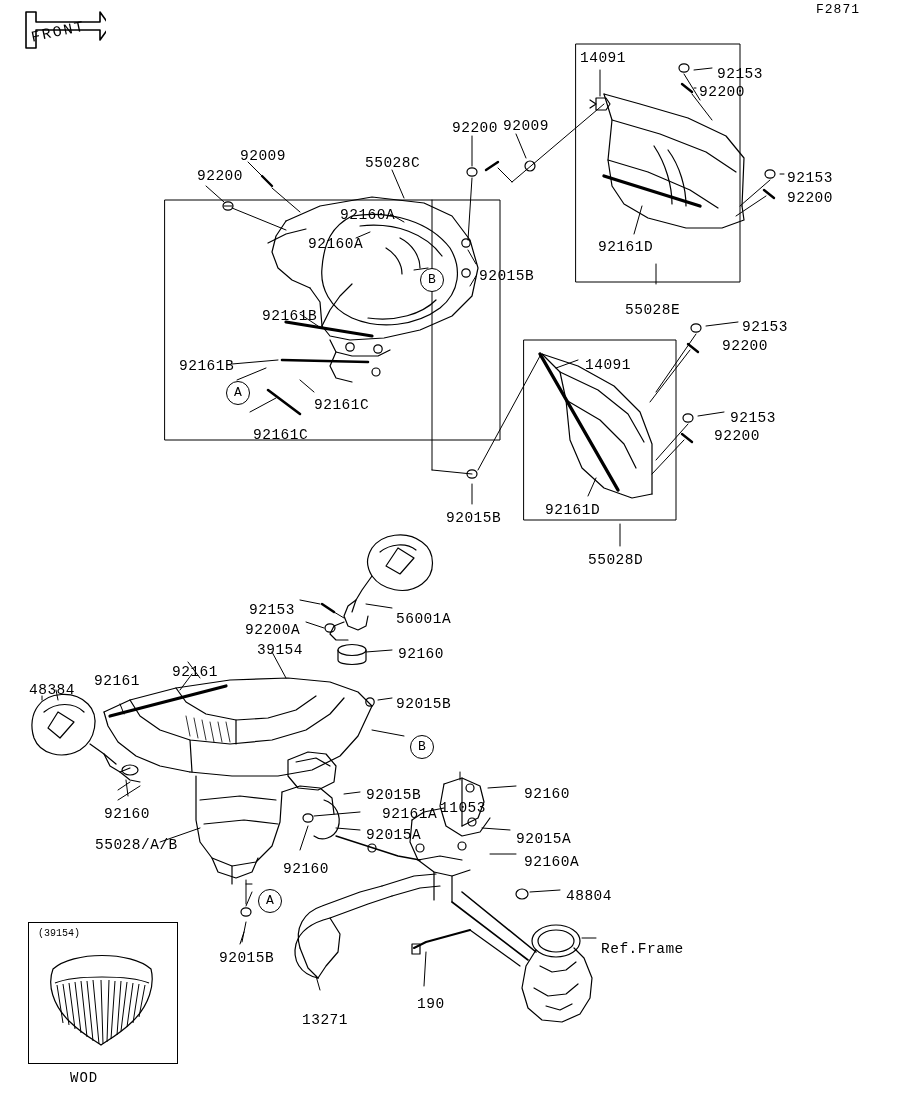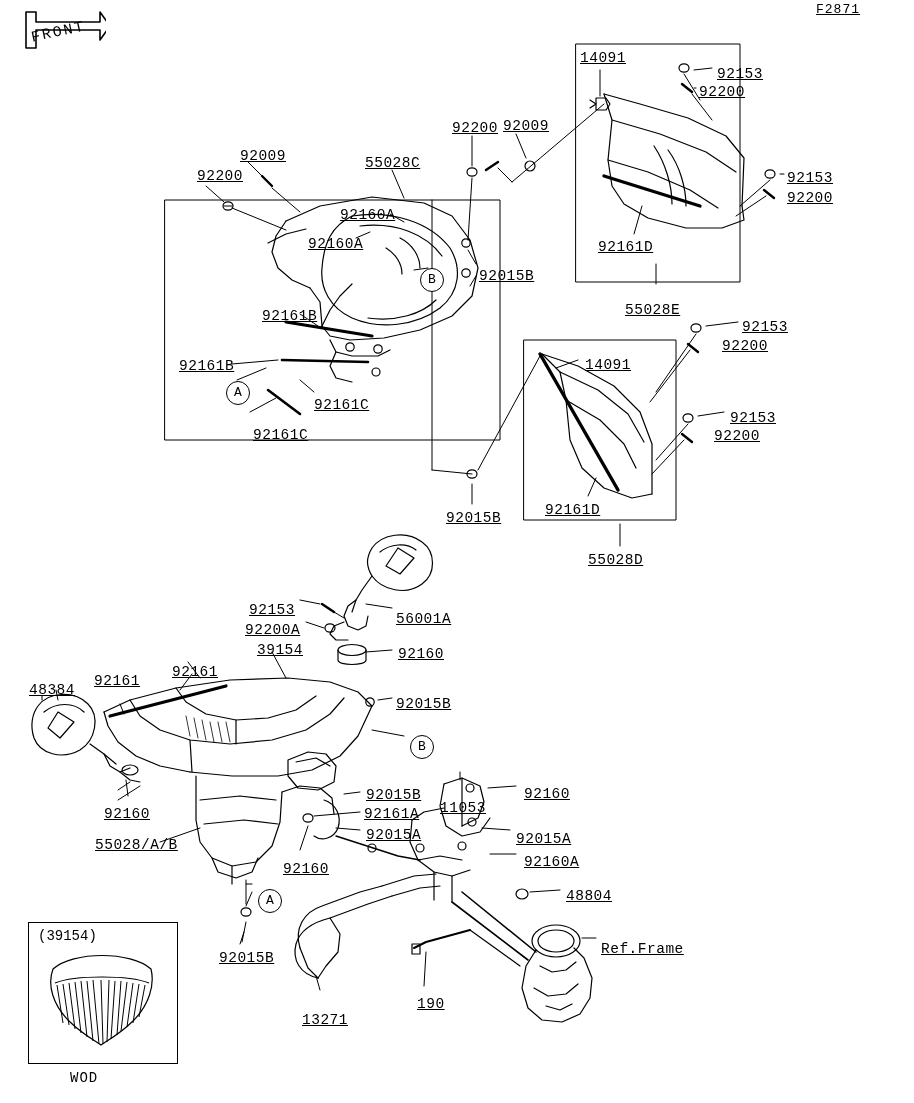--- a/index.html
+++ b/index.html
@@ -18,21 +18,20 @@
     overflow: hidden;
     background: #ffffff;
   }
   .lbl {
     position: absolute;
     font-family: "Liberation Mono", "DejaVu Sans Mono", monospace;
     font-size: 14.5px;
     letter-spacing: 0.5px;
     color: #000000;
     white-space: nowrap;
-    text-decoration: underline;
   }
   .lbl.code {
     font-size: 13px;
     letter-spacing: 1px;
   }
   .circled {
     position: absolute;
     width: 22px;
     height: 22px;
     border: 1.4px solid #000;
@@ -80,21 +79,21 @@
     position: absolute;
     left: 70px;
     top: 1070px;
     font-size: 14px;
     letter-spacing: 1px;
   }
   .wod-title {
     position: absolute;
     left: 38px;
     top: 928px;
-    font-size: 14px;
+    font-size: 10px;
   }
 </style>
 </head>
 <body>
 
 <div id="page">
 
   <div class="lbl code" style="left:816px; top:2px;">F2871</div>
 
   <div class="front-arrow">
@@ -434,21 +433,21 @@
       <div class="lbl" style="left: 249px; top: 602px;">92153</div>
       <div class="lbl" style="left: 232px; top: 622px; margin-left: 13px;">92200A</div>
       <div class="lbl" style="left: 396px; top: 611px;">56001A</div>
       <div class="lbl" style="left: 398px; top: 646px;">92160</div>
       <div class="lbl" style="left: 172px; top: 664px;">92161</div>
       <div class="lbl" style="left: 257px; top: 642px;">39154</div>
       <div class="lbl" style="left: 94px; top: 673px;">92161</div>
       <div class="lbl" style="left: 29px; top: 682px;">48384</div>
       <div class="lbl" style="left: 396px; top: 696px;">92015B</div>
       <div class="lbl" style="left: 366px; top: 787px;">92015B</div>
-      <div class="lbl" style="left: 364px; top: 806px;">92161A</div>
+      <div class="lbl" style="left: 382px; top: 806px;">92161A</div>
       <div class="lbl" style="left: 366px; top: 827px;">92015A</div>
       <div class="lbl" style="left: 440px; top: 768px; margin-top: 32px;">11053</div>
       <div class="lbl" style="left: 524px; top: 786px;">92160</div>
       <div class="lbl" style="left: 516px; top: 831px;">92015A</div>
       <div class="lbl" style="left: 524px; top: 854px;">92160A</div>
       <div class="lbl" style="left: 566px; top: 888px;">48804</div>
       <div class="lbl" style="left: 104px; top: 806px;">92160</div>
       <div class="lbl" style="left: 71px; top: 837px; margin-left: 24px;">55028/A/B</div>
       <div class="lbl" style="left: 283px; top: 861px;">92160</div>
       <div class="lbl" style="left: 219px; top: 950px;">92015B</div>

